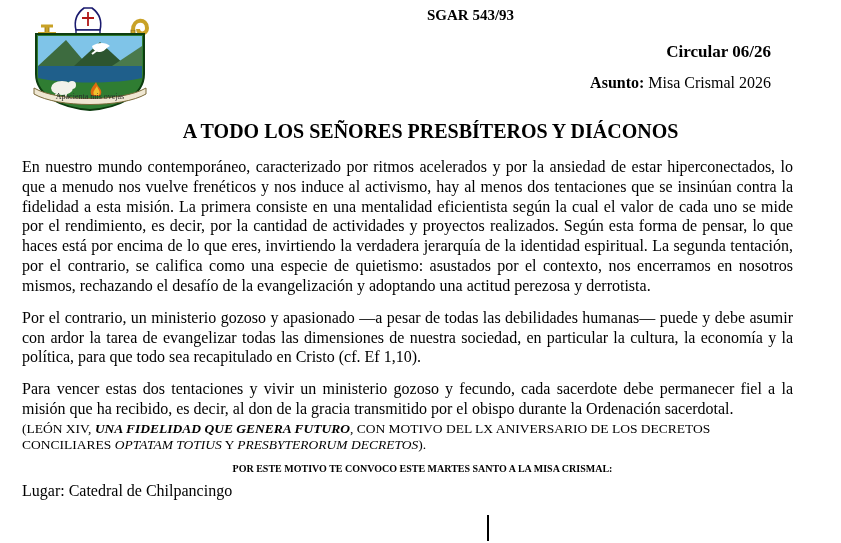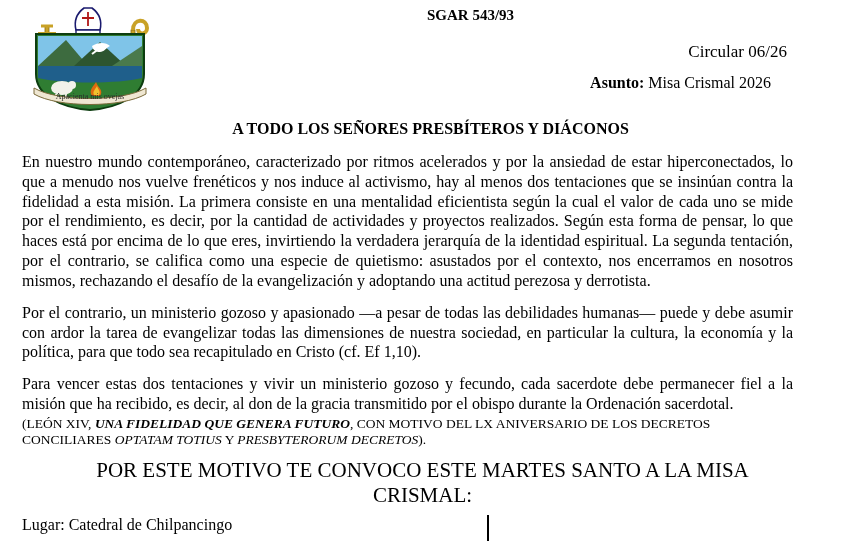--- a/index.html
+++ b/index.html
@@ -45,39 +45,39 @@
     letter-spacing: 0.2px;
     line-height: 1.1;
   }
   .sgar {
     font-size: 15px;
     font-weight: bold;
     margin-top: 3px;
   }
   .circular {
     position: absolute;
-    right: 54px;
+    right: 70px;
     top: 42px;
     font-size: 17px;
-    font-weight: normal;
+    font-weight: bold;
     text-align: center;
   }
   .asunto {
     position: absolute;
     right: 70px;
     top: 74px;
     font-size: 16px;
     text-align: right;
   }
   .asunto b { font-weight: bold; }
 
   
   .addressee {
     text-align: center;
-    font-size: 16px;
+    font-size: 20px;
     font-weight: bold;
     margin: 10px 0 14px 0;
     padding-left: 20px;
   }
 
   
   .body-wrap {
     padding: 0 48px 0 22px;
   }
   p.para {
@@ -91,22 +91,22 @@
   .cite {
     font-size: 13.5px;
     line-height: 1.18;
     margin: 0 0 10px 0;
     text-align: left;
   }
   .cite i { font-style: italic; }
   .cite b { font-weight: bold; }
   .convoco {
     text-align: center;
-    font-size: 21px;
-    font-weight: normal;
+    font-size: 10px;
+    font-weight: bold;
     margin-top: 6px;
     padding-left: 30px;
   }
   .tail {
     font-size: 16px;
     margin-top: 8px;
     padding-left: 0;
   }
 
   

